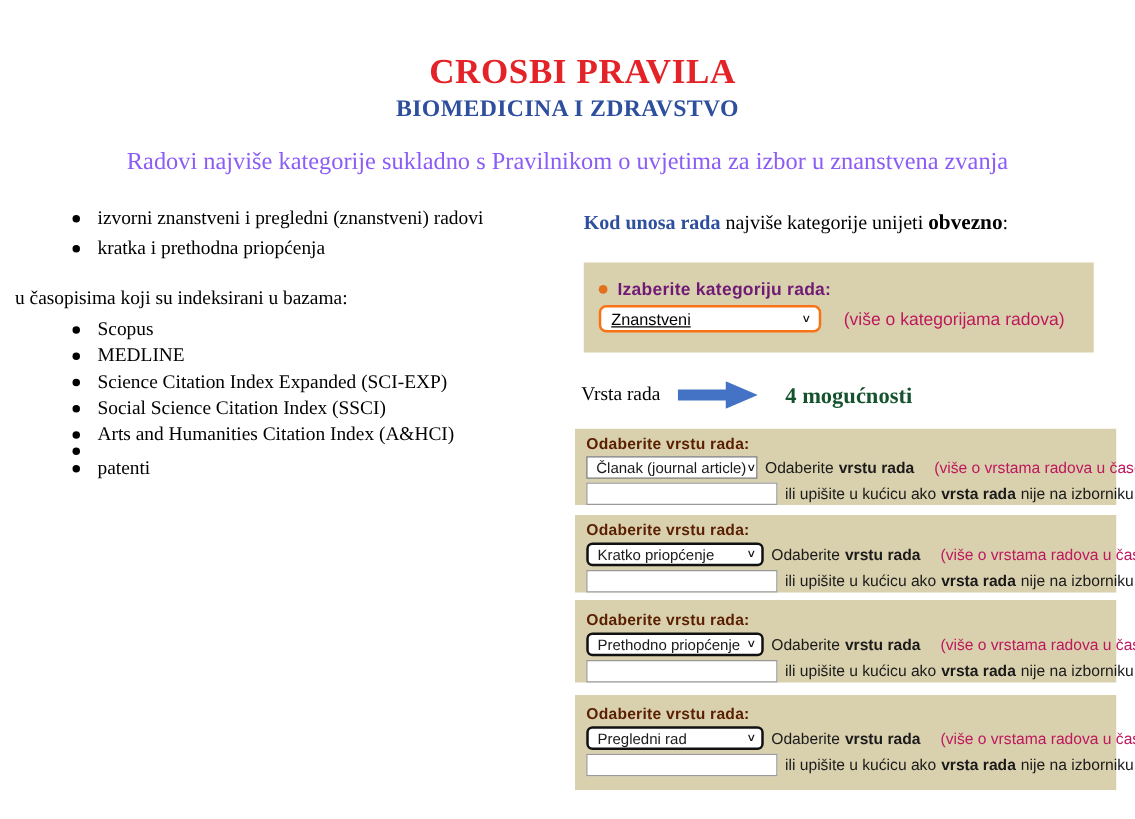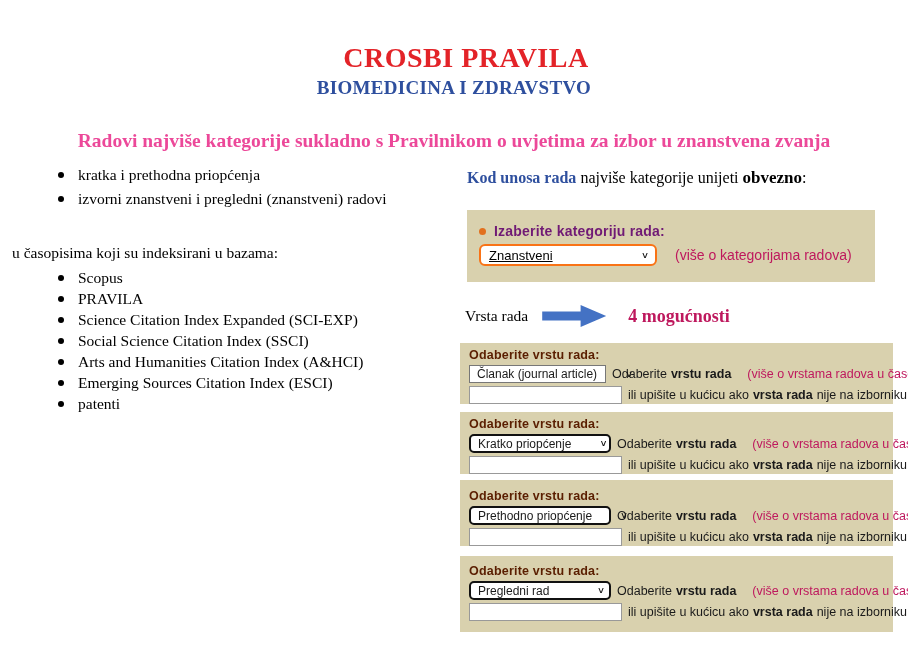--- a/index.html
+++ b/index.html
@@ -10,33 +10,33 @@
   
   .title {
     position:absolute; top:42px; left:12px; width:100%; text-align:center;
     font-size:28px; font-weight:bold; color:#e32328; letter-spacing:0.5px;
   }
   .subtitle {
     position:absolute; top:77px; left:0; width:100%; text-align:center;
     font-size:19px; font-weight:bold; color:#2e4f9e; letter-spacing:0.3px;
   }
   .main-heading {
-    position:absolute; top:130px; left:0; width:100%; text-align:center;
-    font-size:19.5px; font-weight:bold; color:#ec4899; white-space:nowrap;
+    position:absolute; top:119px; left:0; width:100%; text-align:center;
+    font-size:19.5px; font-weight:normal; color:#8b5cf6; white-space:nowrap;
   }
   
   .left-col { position:absolute; left:12px; top:163px; width:445px; font-size:15.5px; }
   .bullet-list { list-style:none; margin:0; padding:0; }
   .bullet-list li { display:flex; align-items:baseline; line-height:24px; }
   .bullet-list.tight li { line-height:21px; }
   .bullet-dot {
     flex:0 0 auto; width:6px; height:6px; border-radius:50%;
     background:#000; margin:0 14px 0 46px; align-self:center;
   }
-  .db-intro { margin-top:31px; line-height:21px; }
+  .db-intro { margin-top:17px; line-height:21px; }
   .bullet-list.tight { margin-top:4px; }
   
   .right-intro { position:absolute; left:467px; top:168px; font-size:16px; white-space:nowrap; }
   .right-intro .hl { color:#2e4f9e; font-weight:bold; }
   .right-intro .b  { font-weight:bold; font-size:17px;margin-top:31px; }
 
   .tan-box { position:absolute; background:#d9d1ae; box-sizing:border-box; }
 
   .cat-box { left:467px; top:210px; width:408px; height:72px; padding:13px 12px 0 12px;
              font-family:"Liberation Sans", sans-serif; }
@@ -55,83 +55,82 @@
 
   .type-box { left:460px; width:433px; padding:5px 9px 0 9px;
               font-family:"Liberation Sans", sans-serif; font-size:12.5px; color:#1a1a1a; }
   .tb1 { top:343px; height:61px; }
   .tb2 { top:412px; height:62px; }
   .tb3 { top:480px; height:66px; padding-top:9px; }
   .tb4 { top:556px; height:76px; padding-top:8px; }
   .type-head { font-weight:bold; color:#5a1e00; font-size:12.5px; letter-spacing:0.2px; }
   .type-row { display:flex; align-items:center; margin-top:3px; white-space:nowrap; }
   .sel-small { width:142px; height:19px; border:2px solid #111; border-radius:5px;
-               padding:0 4px 0 7px; font-size:12px; flex:0 0 auto;gap:28px; }
+               padding:0 4px 0 7px; font-size:12px; flex:0 0 auto; }
   .sel-flat  { border:1px solid #777; border-radius:0; height:18px; width:137px; }
   .after-reg { margin-left:6px; }
   .after-b { margin-left:4px; font-weight:bold; }
   .type-row .more-link { margin-left:16px; font-size:12.5px; }
   .type-input { width:147px; height:16px; border:1px solid #999; background:#fff;
                 flex:0 0 auto; box-sizing:content-box; padding:0 2px;
                 font:12px "Liberation Sans",sans-serif; }
   .hint-pre { margin-left:6px; }
   .hint-b { margin-left:4px; font-weight:bold; }
   .hint-post { margin-left:4px; }
 
   .vrsta-row { position:absolute; left:465px; top:303px; display:flex; align-items:center; }
   .vrsta-label { font-size:15.5px; }
   .arrow-right { width:64px; height:26px; background:#4472c4; margin-left:14px;
                  clip-path:polygon(0 33%, 60% 33%, 60% 8%, 100% 50%, 60% 92%, 60% 67%, 0 67%); }
-  .vrsta-result { margin-left:22px; font-size:18px; font-weight:bold; color:#be185d; }
+  .vrsta-result { margin-left:22px; font-size:18px; font-weight:bold; color:#14532d; }
 </style>
 </head>
 <body>
 
 <div class="stage">
 
   <div class="title">CROSBI PRAVILA</div>
   <div class="subtitle">BIOMEDICINA I ZDRAVSTVO</div>
   <div class="main-heading">Radovi najviše kategorije sukladno s Pravilnikom o uvjetima za izbor u znanstvena zvanja</div>
 
   <div class="left-col">
     <ul class="bullet-list">
       <li>
         <span class="bullet-dot"></span>
+        <span>izvorni znanstveni i pregledni (znanstveni) radovi</span>
+      </li>
+      <li>
+        <span class="bullet-dot"></span>
         <span>kratka i prethodna priopćenja</span>
-      </li>
-      <li>
-        <span class="bullet-dot"></span>
-        <span>izvorni znanstveni i pregledni (znanstveni) radovi</span>
       </li>
     </ul>
     <div class="db-intro">u časopisima koji su indeksirani u bazama:</div>
     <ul class="bullet-list tight">
       <li>
         <span class="bullet-dot"></span>
         <span>Scopus</span>
       </li>
       <li>
         <span class="bullet-dot"></span>
-        <span>PRAVILA</span>
+        <span>MEDLINE</span>
       </li>
       <li>
         <span class="bullet-dot"></span>
         <span>Science Citation Index Expanded (SCI-EXP)</span>
       </li>
       <li>
         <span class="bullet-dot"></span>
         <span>Social Science Citation Index (SSCI)</span>
       </li>
       <li>
         <span class="bullet-dot"></span>
         <span>Arts and Humanities Citation Index (A&amp;HCI)</span>
       </li>
       <li>
         <span class="bullet-dot"></span>
-        <span>Emerging Sources Citation Index (ESCI)</span>
       </li>
       <li>
         <span class="bullet-dot"></span>
         <span>patenti</span>
       </li>
     </ul>
   </div>
 
   <div class="right-intro">
     <span class="hl">Kod unosa rada</span>

